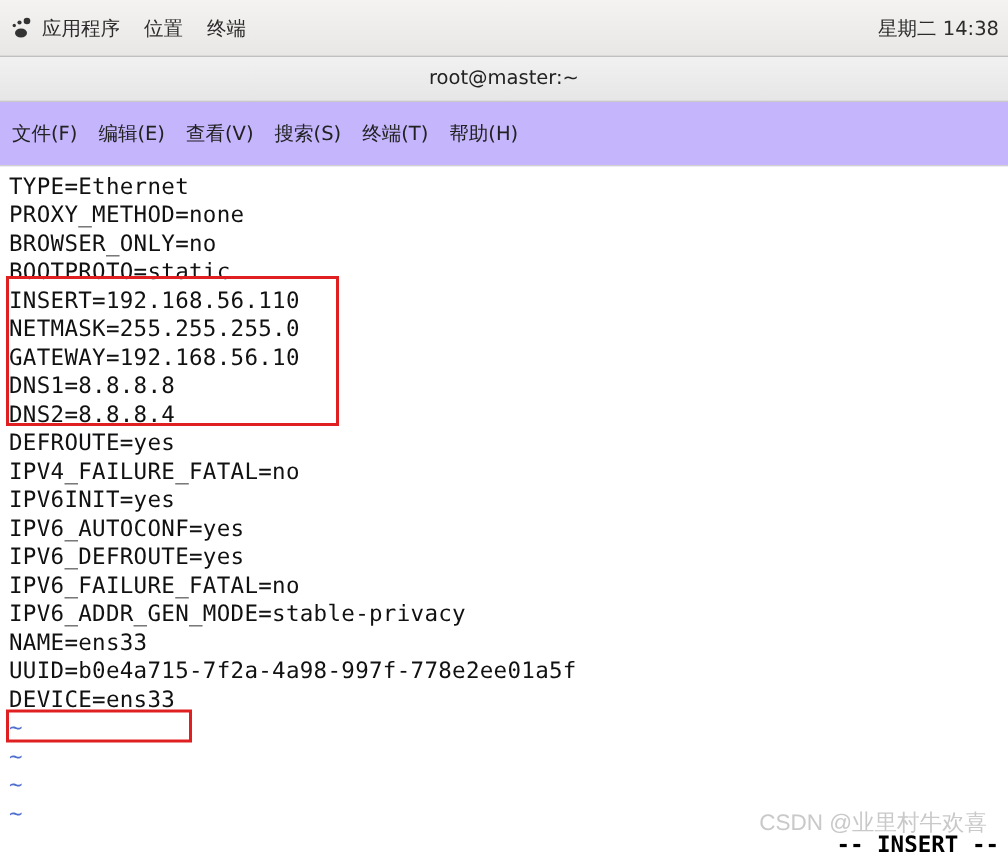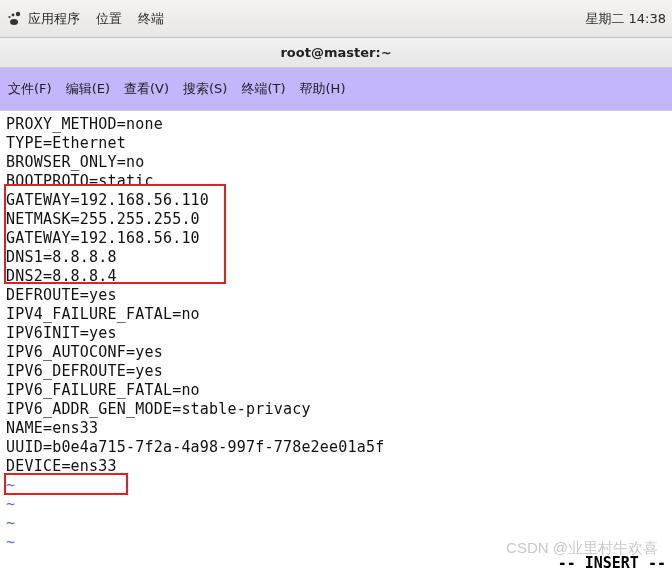--- a/index.html
+++ b/index.html
@@ -30,21 +30,21 @@
     .top-panel .menu-item { margin-right: 16px; cursor: pointer; }
     .top-panel .spacer { flex: 1; }
     .titlebar {
       height: 30px;
       background: linear-gradient(#f1f1f1, #e6e6e6);
       border-bottom: 1px solid #c8c8c8;
       display: flex;
       align-items: center;
       justify-content: center;
       font-size: 13px;
-      font-weight: bold;
+      font-weight: normal;
       color: #222;
     }
     .menubar {
       height: 43px;
       background: #c4b5fd;
       border-bottom: 1px solid #d0d0d0;
       display: flex;
       align-items: center;
       padding: 0 8px;
       font-size: 13px;
@@ -113,25 +113,25 @@
 <div class="menubar">
   <span class="mitem">文件(F)</span>
   <span class="mitem">编辑(E)</span>
   <span class="mitem">查看(V)</span>
   <span class="mitem">搜索(S)</span>
   <span class="mitem">终端(T)</span>
   <span class="mitem">帮助(H)</span>
 </div>
 
 <div class="terminal">
+  <div class="line">TYPE=Ethernet</div>
   <div class="line">PROXY_METHOD=none</div>
-  <div class="line">TYPE=Ethernet</div>
   <div class="line">BROWSER_ONLY=no</div>
   <div class="line">BOOTPROTO=static</div>
-  <div class="line">GATEWAY=192.168.56.110</div>
+  <div class="line">INSERT=192.168.56.110</div>
   <div class="line">NETMASK=255.255.255.0</div>
   <div class="line">GATEWAY=192.168.56.10</div>
   <div class="line">DNS1=8.8.8.8</div>
   <div class="line">DNS2=8.8.8.4</div>
   <div class="line">DEFROUTE=yes</div>
   <div class="line">IPV4_FAILURE_FATAL=no</div>
   <div class="line">IPV6INIT=yes</div>
   <div class="line">IPV6_AUTOCONF=yes</div>
   <div class="line">IPV6_DEFROUTE=yes</div>
   <div class="line">IPV6_FAILURE_FATAL=no</div>

